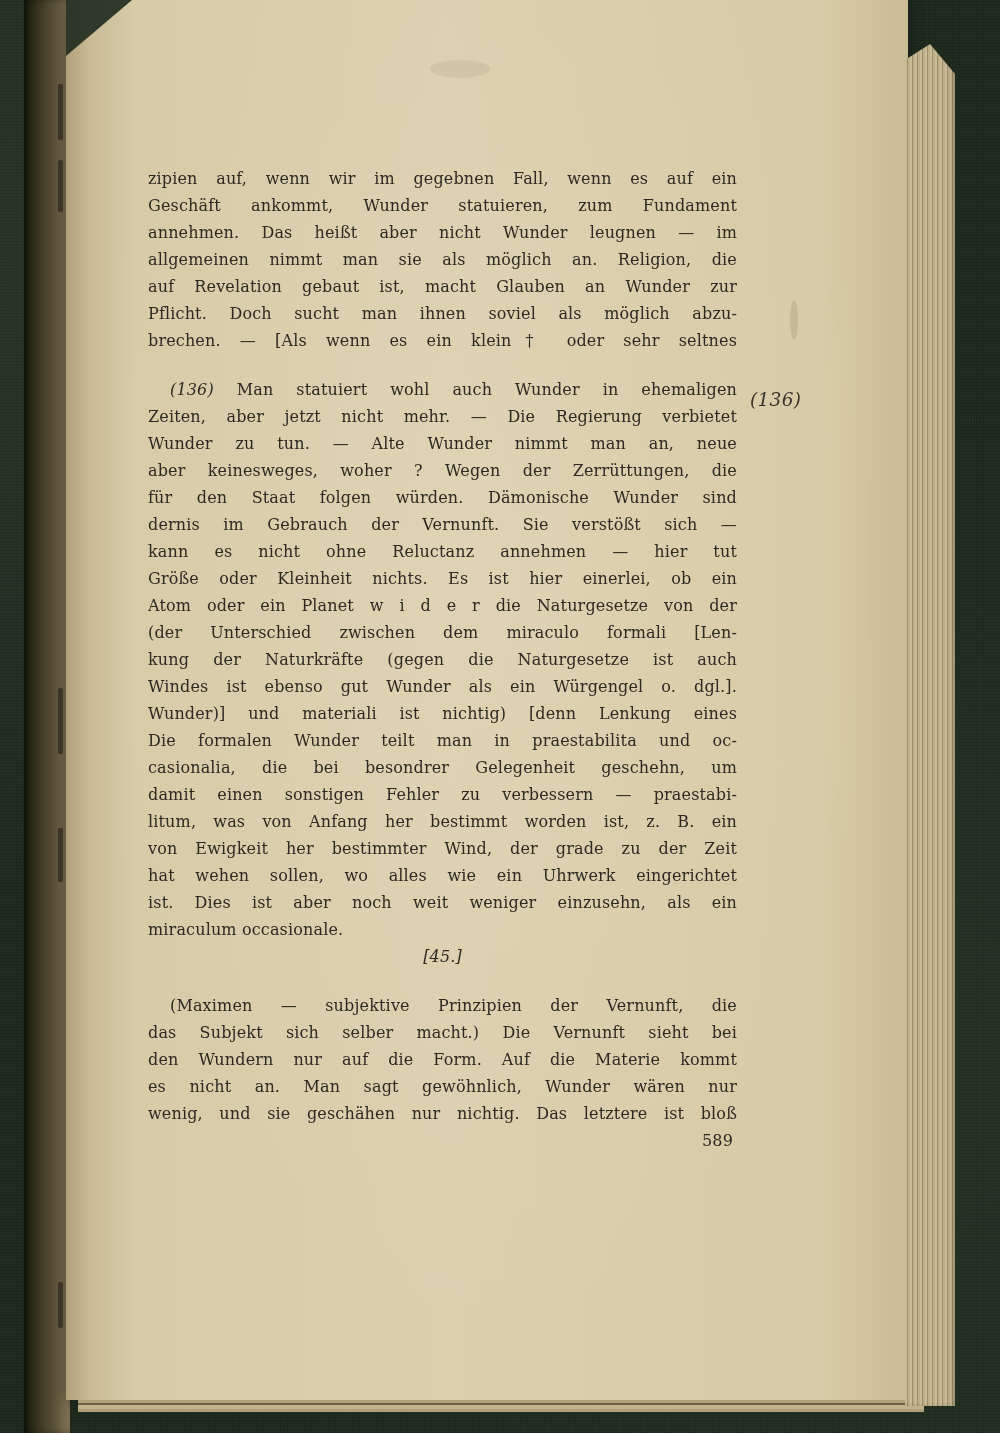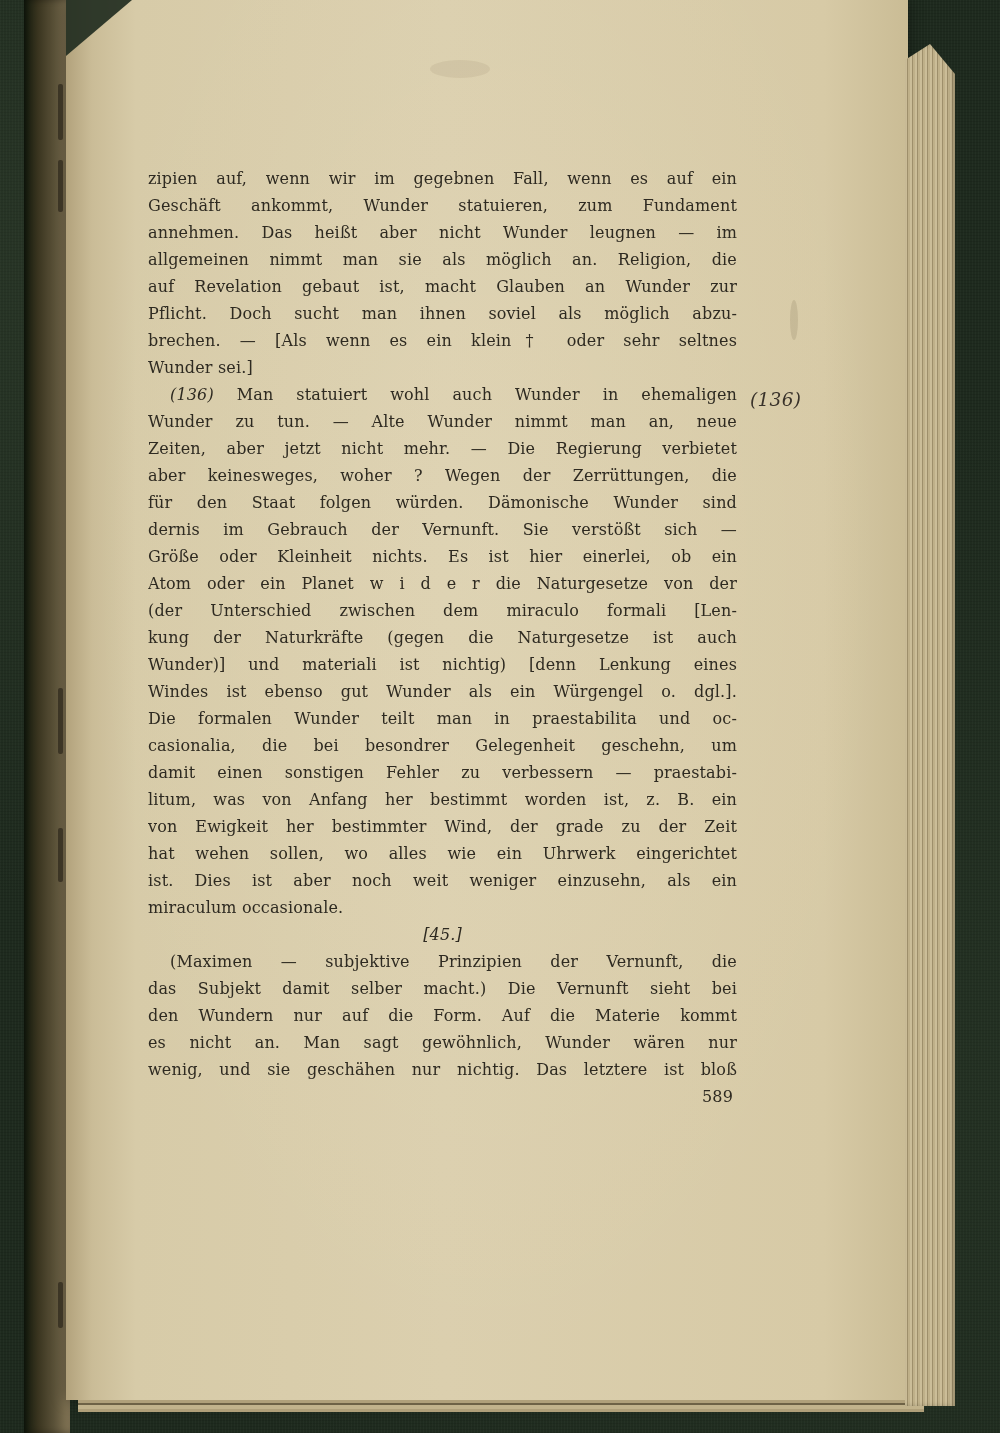--- a/index.html
+++ b/index.html
@@ -74,21 +74,21 @@
   }
   .line {
     height: 27px; line-height: 27px;
     text-align: justify;
     text-align-last: justify;
     white-space: normal;
     overflow: hidden;
   }
   .line.end { text-align-last: left; }
   .line.center { text-align: center; text-align-last: center; font-style: italic; }
-  .line.indent { text-indent: 22px; }
+  .line.indent { text-indent: 22px; margin-top: 22px; }
   .line.pagenum { text-align-last: right; padding-right: 4px; }
   .it { font-style: italic; }
   .margin-note {
     position: absolute; left: 750px; top: 386px; width: 80px;
     height: 27px; line-height: 27px;
     color: #39322a; font-size: 18.5px; font-style: italic;
     letter-spacing: 0.3px;
   }
   
   .stain { position: absolute; border-radius: 50%; pointer-events: none; }
@@ -118,47 +118,47 @@
 
   <div class="text-block">
 
     <div class="line">zipien auf, wenn wir im gegebnen Fall, wenn es auf ein</div>
     <div class="line">Geschäft ankommt, Wunder statuieren, zum Fundament</div>
     <div class="line">annehmen. Das heißt aber nicht Wunder leugnen — im</div>
     <div class="line">allgemeinen nimmt man sie als möglich an. Religion, die</div>
     <div class="line">auf Revelation gebaut ist, macht Glauben an Wunder zur</div>
     <div class="line">Pflicht. Doch sucht man ihnen soviel als möglich abzu-</div>
     <div class="line">brechen. — [Als wenn es ein klein† oder sehr seltnes</div>
-    <div class="line end">Wunder sei.]</div>
 
     <div class="line indent"><span class="it">(136)</span><span> Man statuiert wohl auch Wunder in ehemaligen</span></div>
+    <div class="line">Zeiten, aber jetzt nicht mehr. — Die Regierung verbietet</div>
     <div class="line">Wunder zu tun. — Alte Wunder nimmt man an, neue</div>
-    <div class="line">Zeiten, aber jetzt nicht mehr. — Die Regierung verbietet</div>
     <div class="line">aber keinesweges, woher ? Wegen der Zerrüttungen, die</div>
     <div class="line">für den Staat folgen würden. Dämonische Wunder sind</div>
     <div class="line">dernis im Gebrauch der Vernunft. Sie verstößt sich —</div>
+    <div class="line">kann es nicht ohne Reluctanz annehmen — hier tut</div>
     <div class="line">Größe oder Kleinheit nichts. Es ist hier einerlei, ob ein</div>
     <div class="line">Atom oder ein Planet w i d e r die Naturgesetze von der</div>
     <div class="line">(der Unterschied zwischen dem miraculo formali [Len-</div>
     <div class="line">kung der Naturkräfte (gegen die Naturgesetze ist auch</div>
+    <div class="line">Windes ist ebenso gut Wunder als ein Würgengel o. dgl.].</div>
     <div class="line">Wunder)] und materiali ist nichtig) [denn Lenkung eines</div>
-    <div class="line">Windes ist ebenso gut Wunder als ein Würgengel o. dgl.].</div>
     <div class="line">Die formalen Wunder teilt man in praestabilita und oc-</div>
     <div class="line">casionalia, die bei besondrer Gelegenheit geschehn, um</div>
     <div class="line">damit einen sonstigen Fehler zu verbessern — praestabi-</div>
     <div class="line">litum, was von Anfang her bestimmt worden ist, z. B. ein</div>
     <div class="line">von Ewigkeit her bestimmter Wind, der grade zu der Zeit</div>
     <div class="line">hat wehen sollen, wo alles wie ein Uhrwerk eingerichtet</div>
     <div class="line">ist. Dies ist aber noch weit weniger einzusehn, als ein</div>
     <div class="line end">miraculum occasionale.</div>
 
     <div class="line center">[45.]</div>
 
     <div class="line indent">(Maximen — subjektive Prinzipien der Vernunft, die</div>
-    <div class="line">das Subjekt damit selber macht.) Die Vernunft sieht bei</div>
+    <div class="line">das Subjekt sich selber macht.) Die Vernunft sieht bei</div>
     <div class="line">den Wundern nur auf die Form. Auf die Materie kommt</div>
     <div class="line">es nicht an. Man sagt gewöhnlich, Wunder wären nur</div>
     <div class="line">wenig, und sie geschähen nur nichtig. Das letztere ist bloß</div>
 
     <div class="line pagenum">589</div>
   </div>
 
   <div class="margin-note">(136)</div>
 
 </div>

